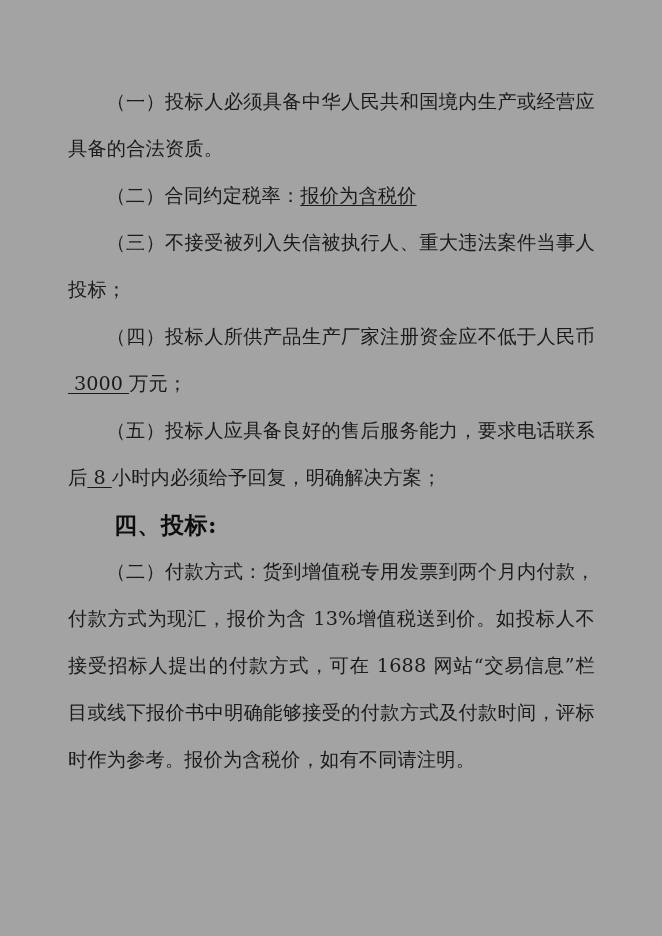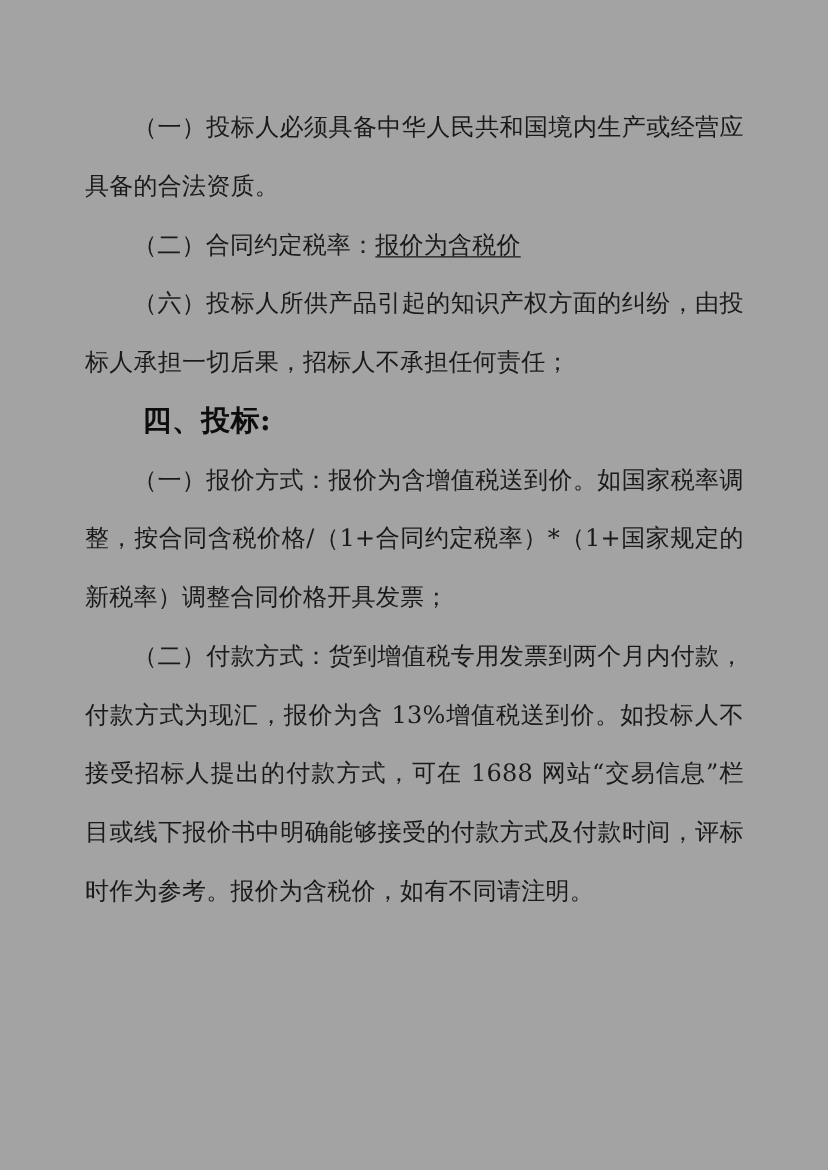--- a/index.html
+++ b/index.html
@@ -62,26 +62,27 @@
 </head>
 <body>
 
 <div class="page">
   <div class="doc-body">
 
     <p class="para indent">（一）投标人必须具备中华人民共和国境内生产或经营应具备的合法资质。</p>
 
     <p class="para indent"><span>（二）合同约定税率：</span><span class="u u-space">报价为含税价</span><span></span></p>
 
+    <p class="para indent">（三）不接受被列入失信被执行人、重大违法案件当事人投标；</p>
 
+    <p class="para indent"><span>（四）投标人所供产品生产厂家注册资金应不低于人民币</span><span class="u u-space num"> 3000 </span><span>万元；</span></p>
 
+    <p class="para indent"><span>（五）投标人应具备良好的售后服务能力，要求电话联系后</span><span class="u u-space num"> 8 </span><span>小时内必须给予回复，明确解决方案；</span></p>
 
-    <p class="para indent">（六）投标人所供产品引起的知识产权方面的纠纷，由投标人承担一切后果，招标人不承担任何责任；</p>
 
 
     <p class="heading">四、投标:</p>
 
-    <p class="para indent">（一）报价方式：报价为含增值税送到价。如国家税率调整，按合同含税价格/（1+合同约定税率）*（1+国家规定的新税率）调整合同价格开具发票；</p>
 
     <p class="para indent">（二）付款方式：货到增值税专用发票到两个月内付款，付款方式为现汇，报价为含 13%增值税送到价。如投标人不接受招标人提出的付款方式，可在 1688 网站“交易信息”栏目或线下报价书中明确能够接受的付款方式及付款时间，评标时作为参考。报价为含税价，如有不同请注明。</p>
 
   </div>
 </div>
 
 </body></html>

